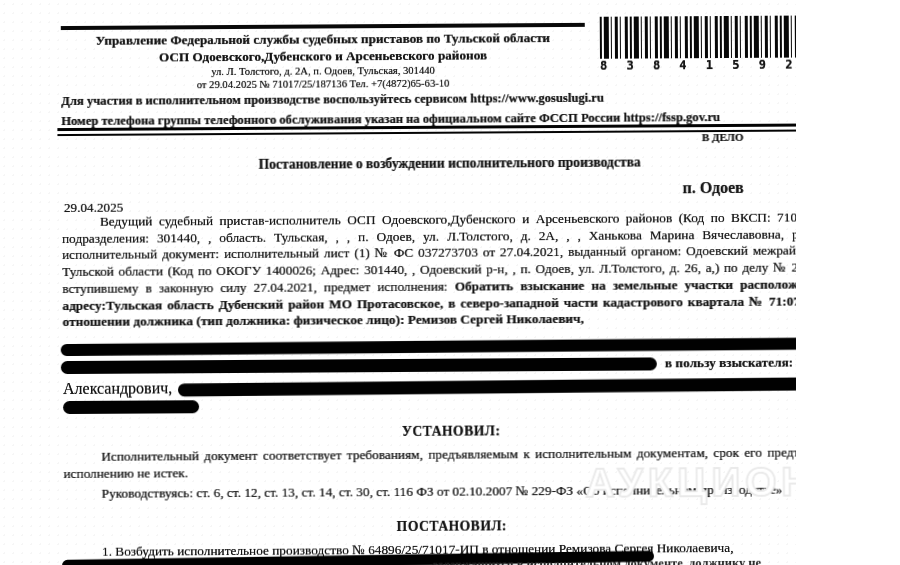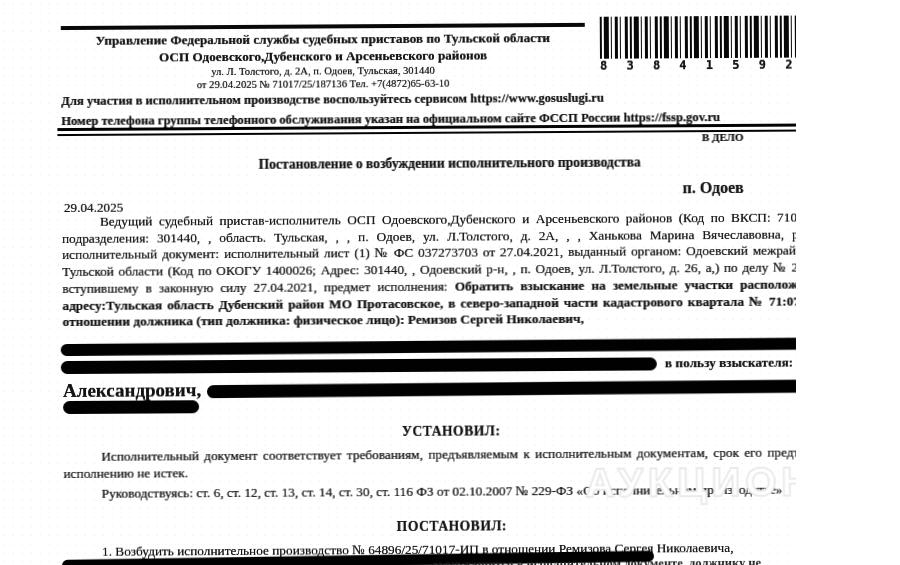--- a/index.html
+++ b/index.html
@@ -49,21 +49,21 @@
   .para{position:absolute;left:62px;width:794px;font-size:13.3px;line-height:16.7px;
     text-align:justify;}
   .indent{text-indent:38px;}
   .p1{top:212px;}
   .bar{background:#0a0a0a;border-radius:7px;}
   .bar1{position:absolute;left:60px;top:341px;width:796px;height:12px;transform:rotate(-0.15deg);}
   .row2{position:absolute;left:60px;top:357px;width:796px;display:flex;align-items:center;gap:8px;}
   .row2 .bar{width:596px;height:13px;flex:none;}
   .row2 .txt{font-size:13.3px;font-weight:bold;white-space:nowrap;}
   .row3{position:absolute;left:62px;top:378px;width:794px;display:flex;align-items:center;gap:6px;}
-  .row3 .txt{font-size:19px;font-weight:bold;white-space:nowrap;}
+  .row3 .txt{font-size:16px;font-weight:normal;white-space:nowrap;}
   .row3 .bar{flex:1;height:13px;transform:rotate(-0.2deg);}
   .bar4{position:absolute;left:62px;top:399px;width:136px;height:13px;}
   .h-center{position:absolute;left:62px;width:776px;text-align:center;
     font-size:13.6px;font-weight:bold;letter-spacing:.5px;}
   .ustanovil{top:424px;}
   .p2{top:447px;}
   .p3{top:484px;}
   .postanovil{top:519px;}
   .p4{top:542px;}
   .bar5{position:absolute;left:60px;top:555px;width:592px;height:11px;transform:rotate(-0.55deg);}

